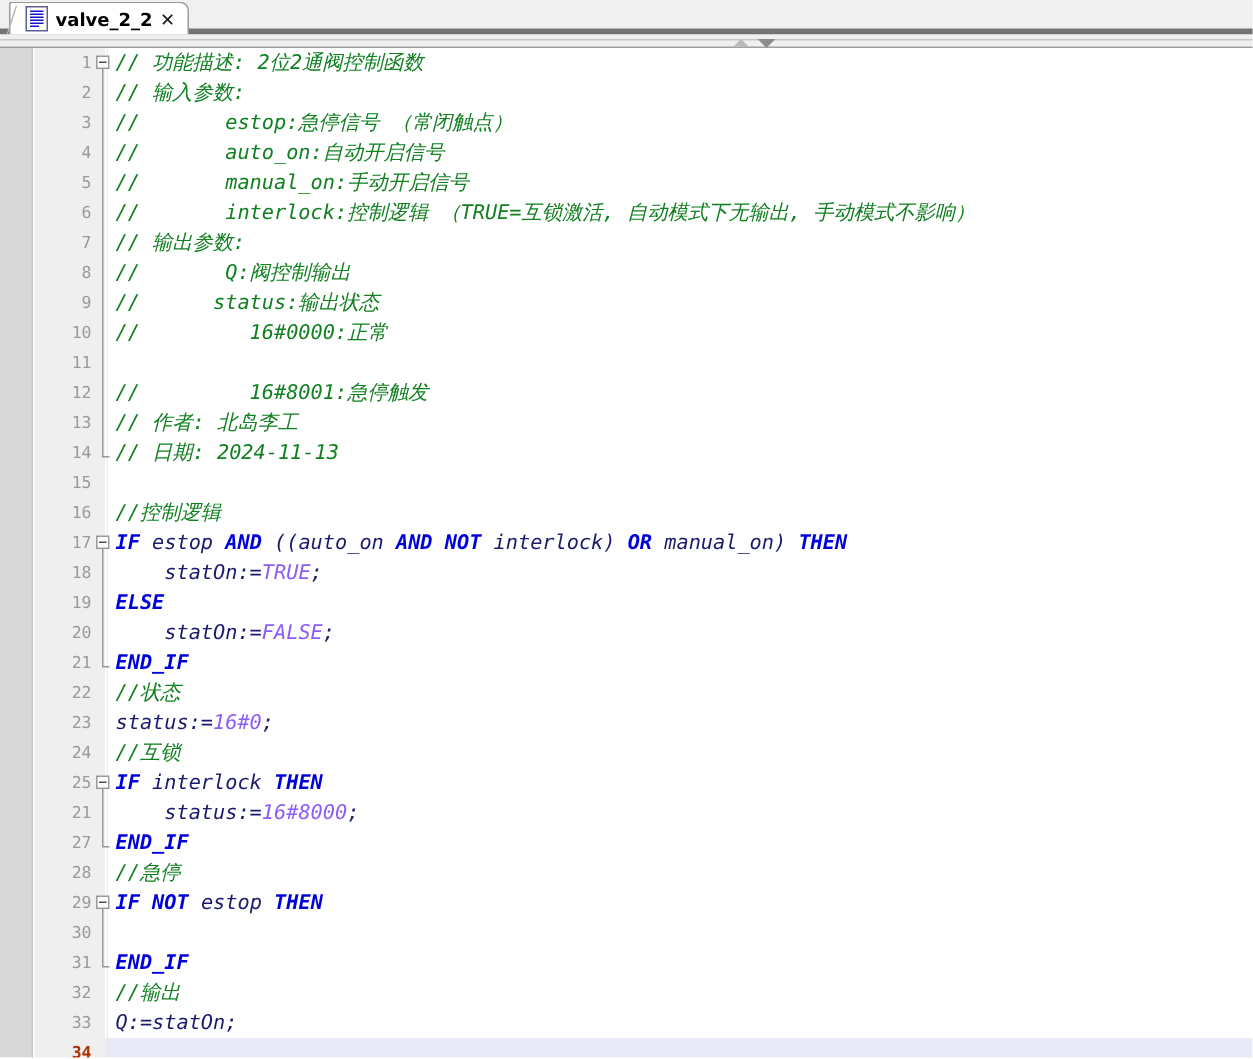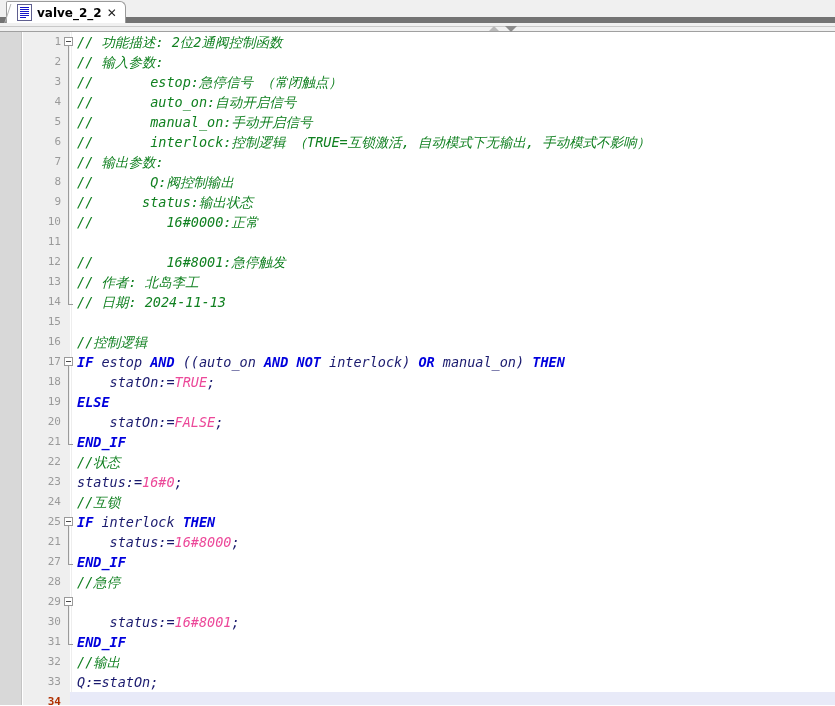--- a/index.html
+++ b/index.html
@@ -6,21 +6,21 @@
   body{
     width:835px;height:706px;overflow:hidden;
     background:#ffffff;
     font-family:"DejaVu Sans Mono", monospace;
   }
   #app{position:relative;width:835px;height:706px;}
 
   
   .tabbar{
     position:relative;height:23px;background:#f0f0f0;
-    border-bottom:6px solid #737373;box-sizing:border-box;
+    border-bottom:4px solid #737373;box-sizing:border-box;
   }
   .tab{
     position:absolute;left:6px;top:1px;height:22px;
     display:flex;align-items:center;gap:5px;
     padding:0 8px 0 6px;
     background:#ffffff;
     border:1px solid #9a9a9a;border-bottom:none;
     border-radius:2px 6px 0 0;
     box-sizing:border-box;
   }
@@ -125,21 +125,21 @@
   }
 
   .code{
     position:absolute;left:77px;top:0;height:20px;
     font-family:"DejaVu Sans Mono", monospace;
     font-size:13.5px;line-height:20px;
     color:#1a1a6e;white-space:pre;font-style:italic;
   }
   .cm{color:#108020;}
   .kw{color:#0000dd;font-weight:bold;}
-  .lit{color:#ec4899;text-align:right;}
+  .lit{color:#8b5cf6;text-align:right;}
   .id{color:#1a1a6e;}
 </style>
 </head>
 <body>
 
 <div id="app">
 
   <div class="tabbar">
     <div class="tab">
       <div class="tab-skew"></div>
@@ -188,22 +188,22 @@
         <div class="line"><span class="lnum">19</span><span class="fvert"></span><span class="code"><span class="kw">ELSE</span></span></div>
         <div class="line"><span class="lnum">20</span><span class="fvert"></span><span class="code"><span class="id">    statOn:=</span><span class="lit">FALSE</span><span class="id">;</span></span></div>
         <div class="line"><span class="lnum">21</span><span class="fend"></span><span class="code"><span class="kw">END_IF</span></span></div>
         <div class="line"><span class="lnum">22</span><span class="code"><span class="cm">//状态</span></span></div>
         <div class="line"><span class="lnum">23</span><span class="code"><span class="id">status:=</span><span class="lit">16#0</span><span class="id">;</span></span></div>
         <div class="line"><span class="lnum">24</span><span class="code"><span class="cm">//互锁</span></span></div>
         <div class="line"><span class="lnum">25</span><span class="fold"></span><span class="fvert" style="top: 14px; height: 6px;"></span><span class="code"><span class="kw">IF</span><span class="id"> interlock </span><span class="kw">THEN</span></span></div>
         <div class="line"><span class="lnum">21</span><span class="fvert"></span><span class="code"><span class="id">    status:=</span><span class="lit">16#8000</span><span class="id">;</span></span></div>
         <div class="line"><span class="lnum">27</span><span class="fend"></span><span class="code"><span class="kw">END_IF</span></span></div>
         <div class="line"><span class="lnum">28</span><span class="code"><span class="cm">//急停</span></span></div>
-        <div class="line"><span class="lnum">29</span><span class="fold"></span><span class="fvert" style="top: 14px; height: 6px;"></span></div>
-        <div class="line"><span class="lnum">30</span><span class="fvert"></span><span class="code"><span class="id">    status:=</span><span class="lit">16#8001</span><span class="id">;</span></span></div>
+        <div class="line"><span class="lnum">29</span><span class="fold"></span><span class="fvert" style="top: 14px; height: 6px;"></span><span class="code"><span class="kw">IF</span><span class="id"> </span><span class="kw">NOT</span><span class="id"> estop </span><span class="kw">THEN</span></span></div>
+        <div class="line"><span class="lnum">30</span><span class="fvert"></span></div>
         <div class="line"><span class="lnum">31</span><span class="fend"></span><span class="code"><span class="kw">END_IF</span></span></div>
         <div class="line"><span class="lnum">32</span><span class="code"><span class="cm">//输出</span></span></div>
         <div class="line"><span class="lnum">33</span><span class="code"><span class="id">Q:=statOn;</span></span></div>
         <div class="line current"><div class="hl"></div><span class="lnum">34</span><span class="code"></span></div>
       </div>
   </div>
 
 </div>
 
 </body></html>

